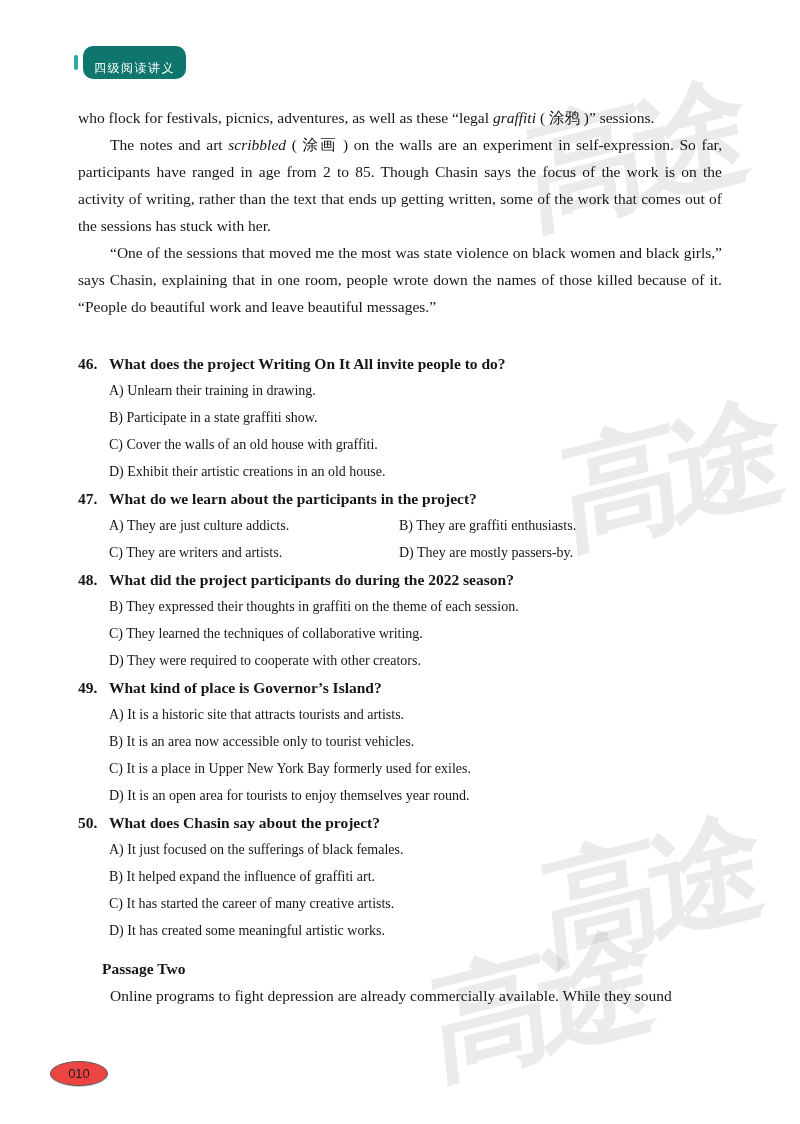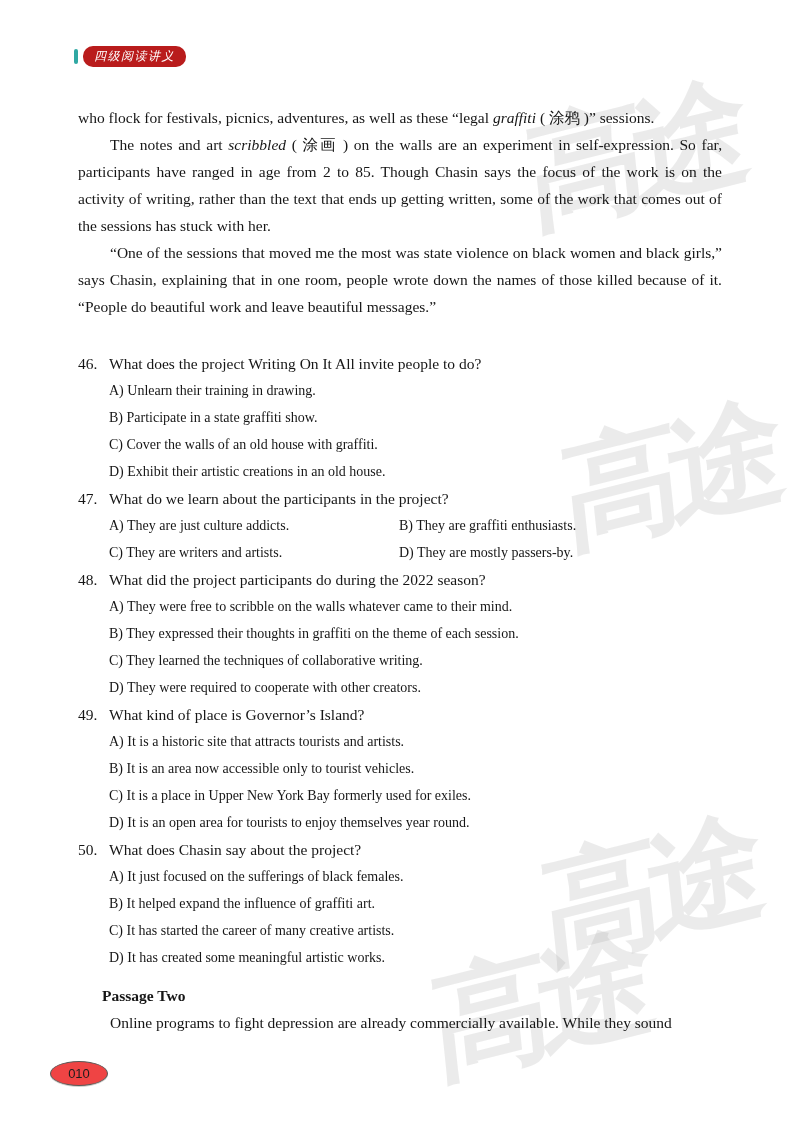--- a/index.html
+++ b/index.html
@@ -28,46 +28,45 @@
   }
   
   .badge-row {
     position: absolute;
     top: 46px; left: 74px;
     display: flex; align-items: center; gap: 5px;
     z-index: 2;
   }
   .badge-bar { width: 4px; height: 15px; background: #2fa8a3; border-radius: 2px; }
   .badge {
-    background: #b91c1c;
+    background: #0f766e;
     color: #ffffff;
     font-family: "Liberation Sans", "DejaVu Sans", sans-serif;
     font-size: 12px;
     line-height: 1;
-    padding: 4px 11px 5px;
+    padding: 16px 11px 5px;
     border-radius: 10px;
     letter-spacing: 1.5px;
-    font-style: italic;
   }
   
   .content {
     position: absolute;
     top: 104px; left: 78px;
     width: 644px;
     z-index: 1;
   }
   .para {
     font-size: 15.5px;
     line-height: 27px;
     text-align: justify;
   }
   .para.indent { text-indent: 32px; }
   .para em { font-style: italic; }
   #questions { margin-top: 30px; }
-  .q-line { display: flex; font-size: 15.5px; line-height: 27px; }
+  .q-line { display: flex; font-size: 15.5px; line-height: 27px; font-weight: bold; }
   .q-num { width: 31px; flex: none; }
   .q-text { flex: 1; }
   .options { margin-left: 31px; font-size: 14px; line-height: 27px; }
   .options.two-col { display: grid; grid-template-columns: 290px 1fr; }
   .passage-two-heading {
     margin-top: 11px;
     font-size: 15.5px;
     line-height: 27px;
     font-weight: bold;
     margin-left: 24px;
@@ -135,21 +134,20 @@
             <div class="option">C) They are writers and artists.</div>
             <div class="option">D) They are mostly passers-by.</div>
           </div>
         </div>
         <div class="question">
           <div class="q-line">
             <span class="q-num">48.</span>
             <span class="q-text">What did the project participants do during the 2022 season?</span>
           </div>
           <div class="options one-col">
-            <div class="option">A) They were free to scribble on the walls whatever came to their mind.</div>
             <div class="option">B) They expressed their thoughts in graffiti on the theme of each session.</div>
             <div class="option">C) They learned the techniques of collaborative writing.</div>
             <div class="option">D) They were required to cooperate with other creators.</div>
           </div>
         </div>
         <div class="question">
           <div class="q-line">
             <span class="q-num">49.</span>
             <span class="q-text">What kind of place is Governor’s Island?</span>
           </div>

